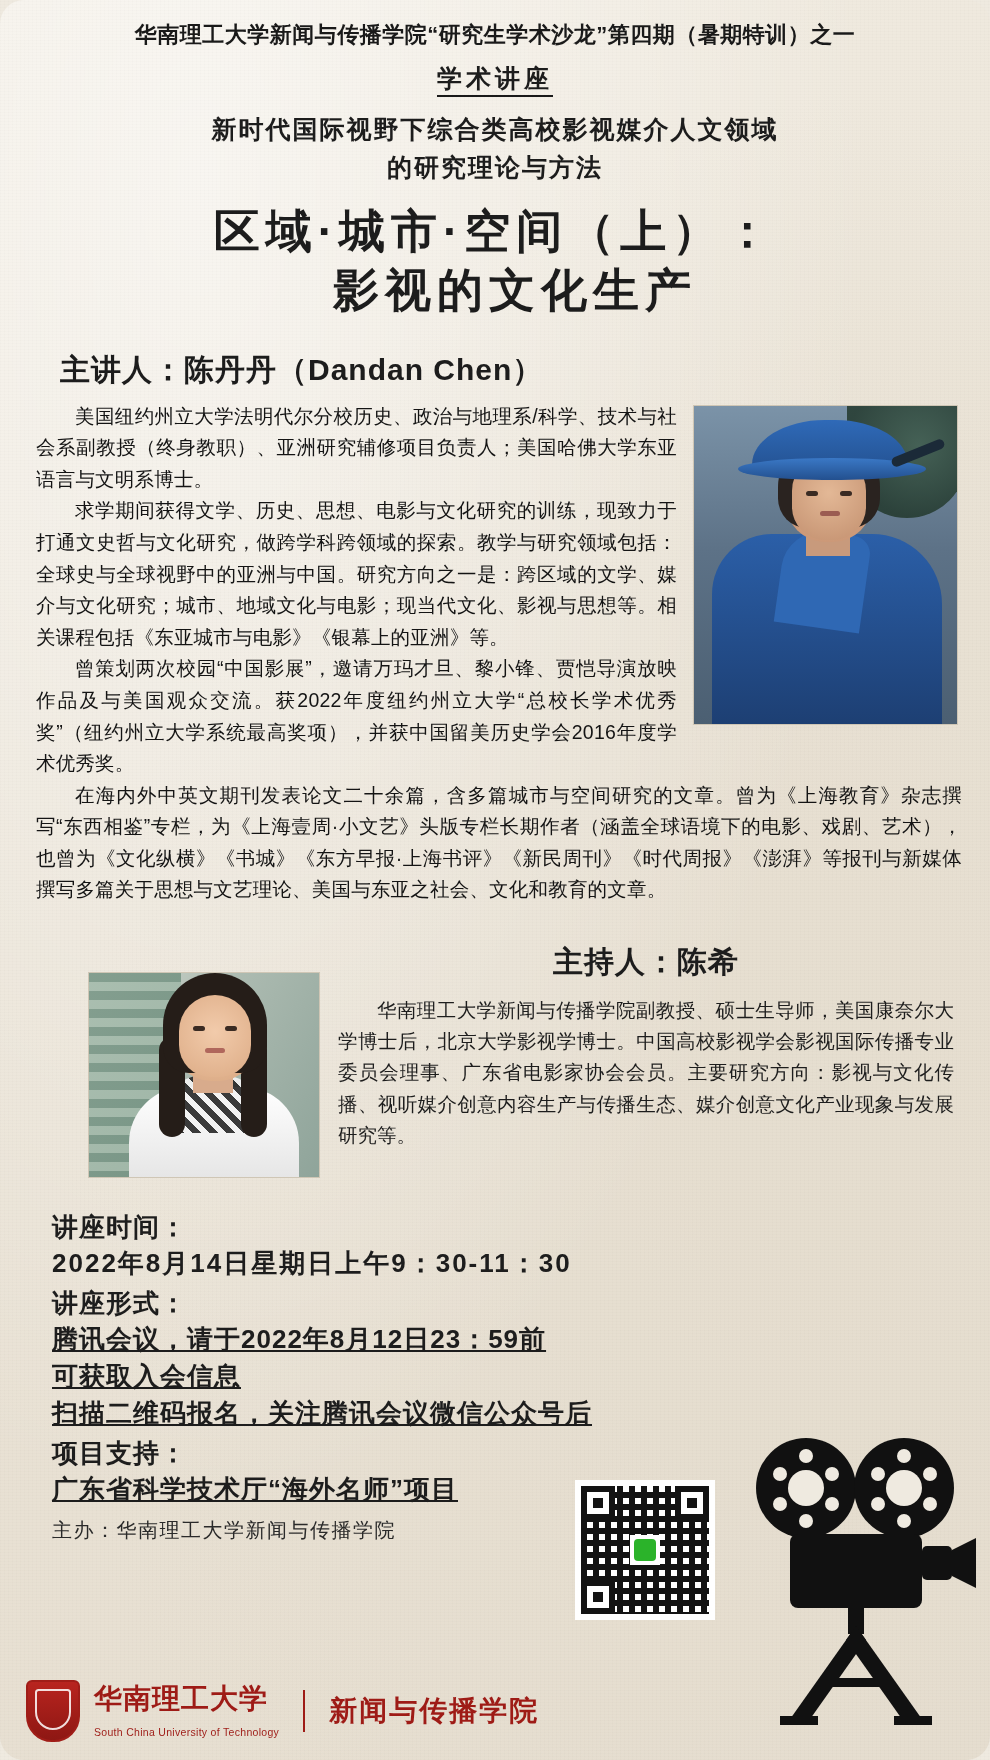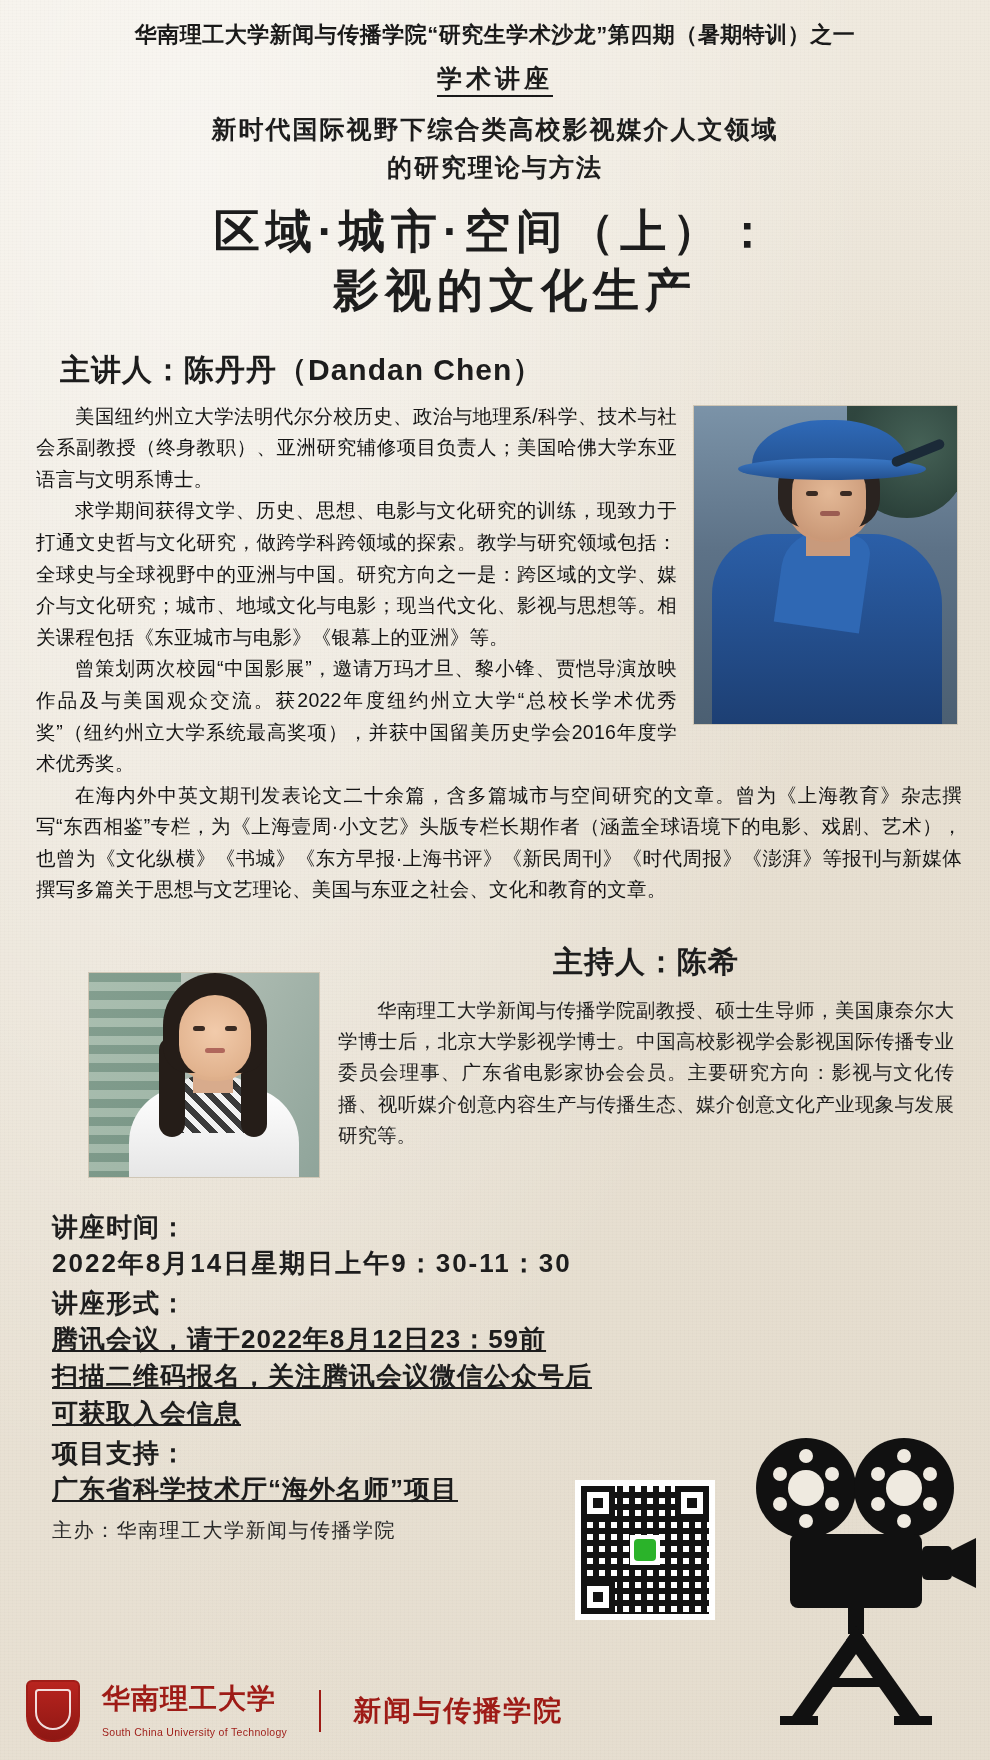--- a/index.html
+++ b/index.html
@@ -16,20 +16,21 @@
   .poster {
     position: relative;
     width: 990px;
     height: 1760px;
     background:
       radial-gradient(ellipse at 20% 10%, rgba(255,255,255,0.55), rgba(255,255,255,0) 60%),
       radial-gradient(ellipse at 85% 70%, rgba(228,220,205,0.7), rgba(228,220,205,0) 65%),
       linear-gradient(160deg, #f2ede3 0%, #eae3d6 45%, #e6ded0 100%);
     color: #1d1d1d;
     padding: 14px 22px 0 22px;
+    border-radius: 24px;
   }
   
   .grain {
     position: absolute;
     inset: 0;
     pointer-events: none;
     background-image:
       repeating-linear-gradient(0deg, rgba(0,0,0,0.012) 0 1px, rgba(255,255,255,0) 1px 3px),
       repeating-linear-gradient(90deg, rgba(0,0,0,0.012) 0 1px, rgba(255,255,255,0) 1px 4px);
     opacity: .9;
@@ -230,21 +231,21 @@
     z-index: 2;
   }
 
   
   .footer-logo {
     position: absolute;
     left: 26px;
     bottom: 18px;
     display: flex;
     align-items: center;
-    gap: 22px;
+    gap: 14px;
     z-index: 4;
   }
   .crest {
     width: 54px;
     height: 62px;
     background: linear-gradient(#b8241f, #8e1713);
     border-radius: 6px 6px 26px 26px;
     position: relative;
     border: 2px solid #a01d18;
   }
@@ -356,22 +357,22 @@
     <p class="host-bio">华南理工大学新闻与传播学院副教授、硕士生导师，美国康奈尔大学博士后，北京大学影视学博士。中国高校影视学会影视国际传播专业委员会理事、广东省电影家协会会员。主要研究方向：影视与文化传播、视听媒介创意内容生产与传播生态、媒介创意文化产业现象与发展研究等。</p>
     <div class="clear"></div>
   </div>
 
   <div class="info">
     <div class="lbl">讲座时间：</div>
     <div class="val">2022年8月14日星期日上午9：30-11：30</div>
 
     <div class="lbl">讲座形式：</div>
     <div class="val tight">腾讯会议，请于2022年8月12日23：59前</div>
+    <div class="val tight">可获取入会信息</div>
     <div class="val tight">扫描二维码报名，关注腾讯会议微信公众号后</div>
-    <div class="val tight">可获取入会信息</div>
 
     <div class="lbl">项目支持：</div>
     <div class="val tight">广东省科学技术厅“海外名师”项目</div>
   </div>
 
   <div class="organizer">主办：华南理工大学新闻与传播学院</div>
 
   <div class="qr">
     <div class="qr-grid">
       <div class="qr-fix qr-tl">

